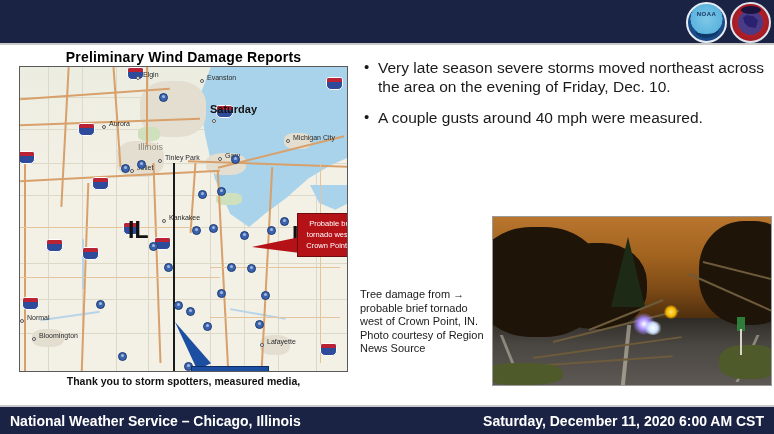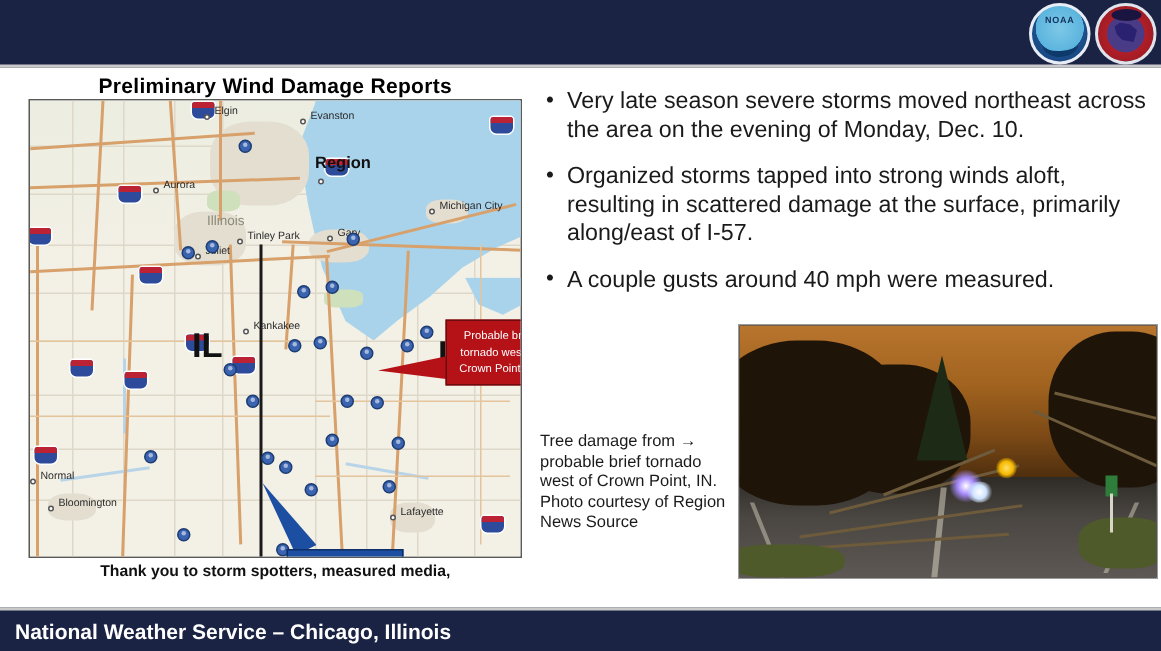--- a/index.html
+++ b/index.html
@@ -543,21 +543,21 @@
   <div class="city" style="left:116px;top:9px;">
       <span class="dot"></span>
       <span class="nm">Elgin</span>
     </div>
   <div class="city" style="left:180px;top:12px;">
       <span class="dot"></span>
       <span class="nm">Evanston</span>
     </div>
   <div class="city big" style="left:192px;top:52px;">
       <span class="dot"></span>
-      <span class="nm">Region</span>
+      <span class="nm">Saturday</span>
     </div>
   <div class="city" style="left:82px;top:58px;">
       <span class="dot"></span>
       <span class="nm">Aurora</span>
     </div>
   <div class="city" style="left:266px;top:72px;">
       <span class="dot"></span>
       <span class="nm">Michigan City</span>
     </div>
   <div class="city" style="left:138px;top:92px;">
@@ -628,22 +628,21 @@
 
   </div>
 </div>
 
 <div id="map-credit">
   <div>Thank you to storm spotters,  measured media,</div>
 </div>
 
 <div id="bullets">
   <ul>
-    <li>Very late season severe storms moved northeast across the area on the evening of Monday, Dec. 10.</li>
-    <li>Organized storms tapped into strong winds aloft, resulting in scattered damage at the surface, primarily along/east of I-57.</li>
+    <li>Very late season severe storms moved northeast across the area on the evening of Friday, Dec. 10.</li>
     <li>A couple gusts around 40 mph were measured.</li>
   </ul>
 </div>
 
 <div id="photo-caption">Tree damage from  → probable brief tornado west of Crown Point, IN. Photo courtesy of Region News Source</div>
 
 <div id="photo">
   <div id="sky"></div>
   <div id="road"></div>
   <div id="road-center"></div>
@@ -668,13 +667,14 @@
   <div class="light" id="light-amber"></div>
   <div class="light" id="light-blue"></div>
   <div class="light" id="light-white"></div>
 
   <div id="sign-green"></div>
   <div id="pole"></div>
 </div>
 
 <div id="footer">
   <div id="footer-left">National Weather Service – Chicago, Illinois</div>
+  <div id="footer-right">Saturday, December 11, 2020  6:00 AM CST</div>
 </div>
 
 </body></html>

